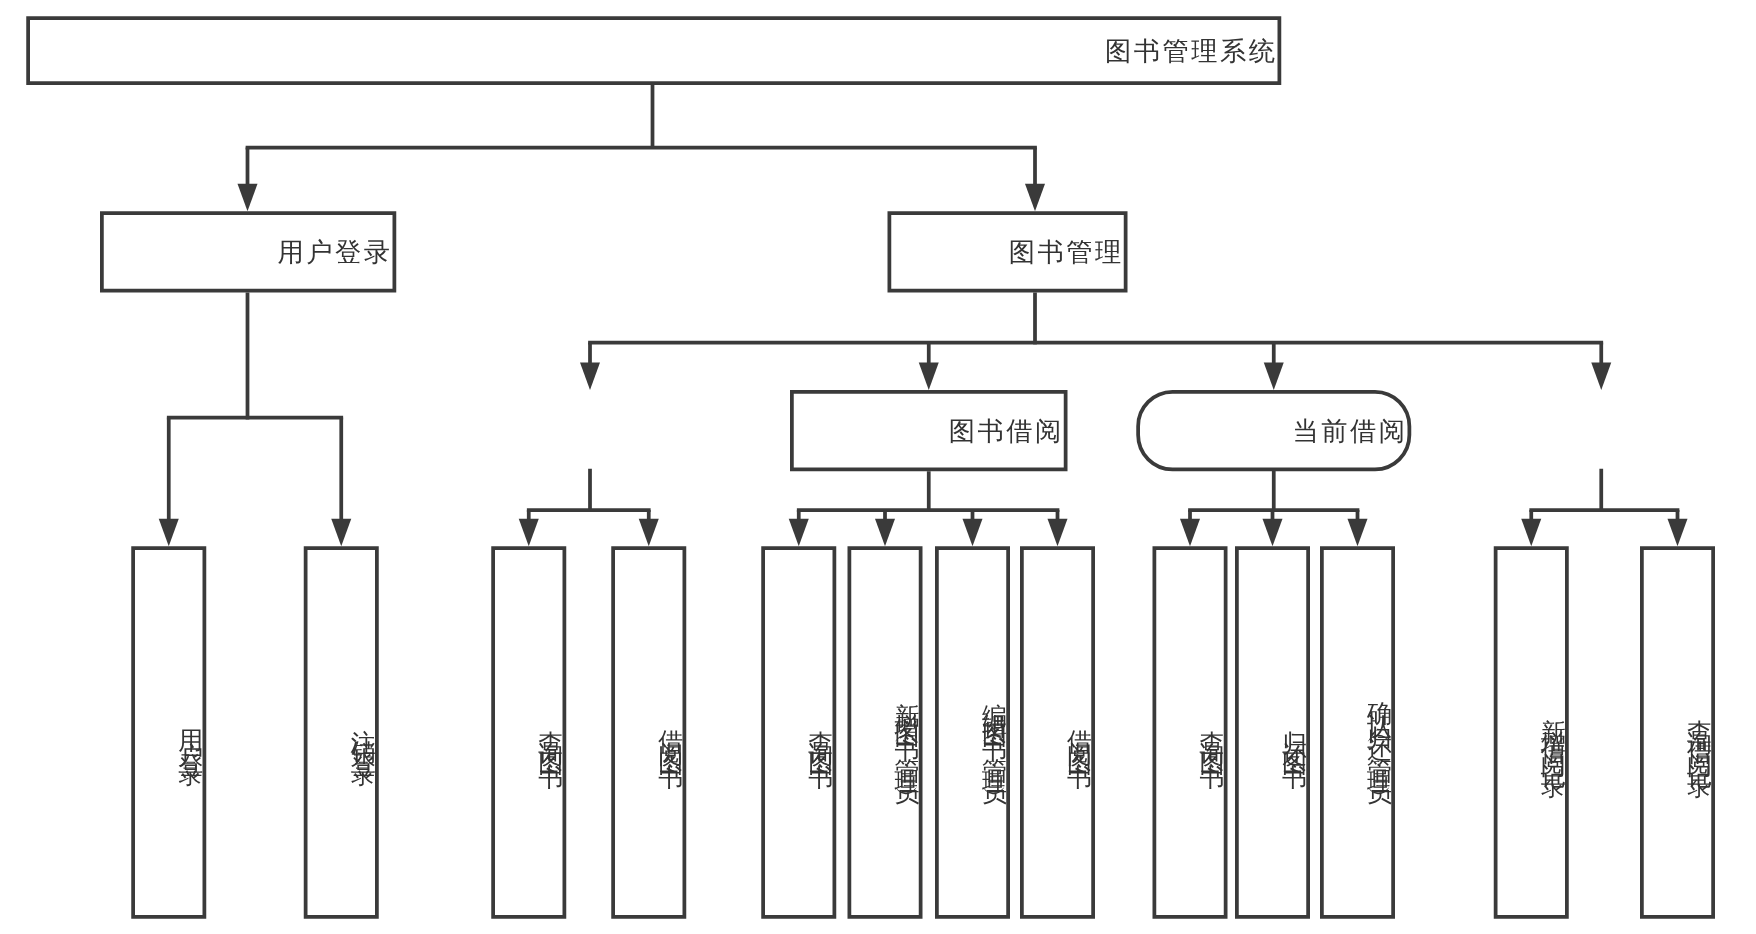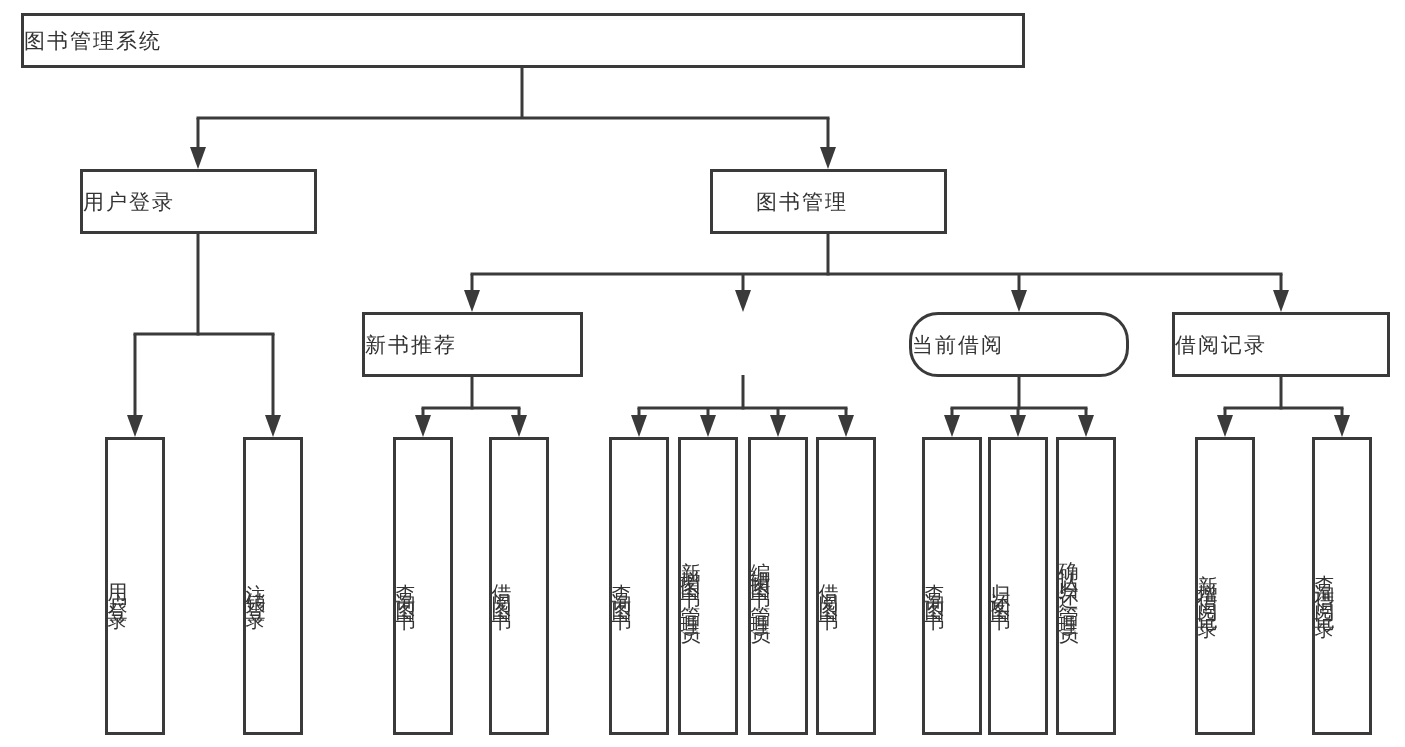--- a/index.html
+++ b/index.html
@@ -22,21 +22,21 @@
     z-index: 0;
   }
   .box {
     position: absolute;
     box-sizing: border-box;
     border: 3px solid #3a3a3a;
     background: #ffffff;
     color: #333333;
     display: flex;
     align-items: center;
-    justify-content: flex-start;
+    justify-content: flex-end;
     z-index: 1;
   }
   .box-h {
     font-size: 21px;
     letter-spacing: 2px;
     white-space: nowrap;
   }
   .box-v {
     font-size: 20px;
   }
@@ -44,21 +44,21 @@
     writing-mode: vertical-rl;
     text-orientation: mixed;
     letter-spacing: 9px;
     line-height: 1;
     white-space: nowrap;
   }
   
   .n-root   { left: 21px;   top: 13px;  width: 1004px; height: 55px; }
   
   .n-login  { left: 80px;   top: 169px; width: 237px;  height: 65px; }
-  .n-mgmt   { left: 710px;  top: 169px; width: 237px;  height: 65px; padding-left: 43px; }
+  .n-mgmt   { left: 710px;  top: 169px; width: 192px;  height: 65px; padding-left: 43px; }
   
   .n-newrec { left: 362px;  top: 312px; width: 221px;  height: 65px; }
   .n-borrow { left: 632px;  top: 312px; width: 222px;  height: 65px; }
   .n-curr   { left: 909px;  top: 312px; width: 220px;  height: 65px; border-radius: 29px; }
   .n-record { left: 1172px; top: 312px; width: 218px;  height: 65px; }
   
   .leaf { top: 437px; width: 60px; height: 298px; }
   .n-l1  { left: 105px; }
   .n-l2  { left: 243px; }
   .n-l3  { left: 393px; }
@@ -160,29 +160,26 @@
     <span>图书管理系统</span>
   </div>
 
   <div class="box box-h n-login">
     <span>用户登录</span>
   </div>
   <div class="box box-h n-mgmt">
     <span>图书管理</span>
   </div>
 
-  <div class="box box-h n-newrec">
-    <span>新书推荐</span>
+  <div class="box box-h n-borrow">
+    <span>图书借阅</span>
   </div>
   <div class="box box-h n-curr">
     <span>当前借阅</span>
   </div>
-  <div class="box box-h n-record">
-    <span>借阅记录</span>
-  </div>
 
   <div class="box box-v leaf n-l1">
     <span class="vtext">用户登录</span>
   </div>
   <div class="box box-v leaf n-l2">
     <span class="vtext">注销登录</span>
   </div>
   <div class="box box-v leaf n-l3">
     <span class="vtext">查询图书</span>
   </div>

